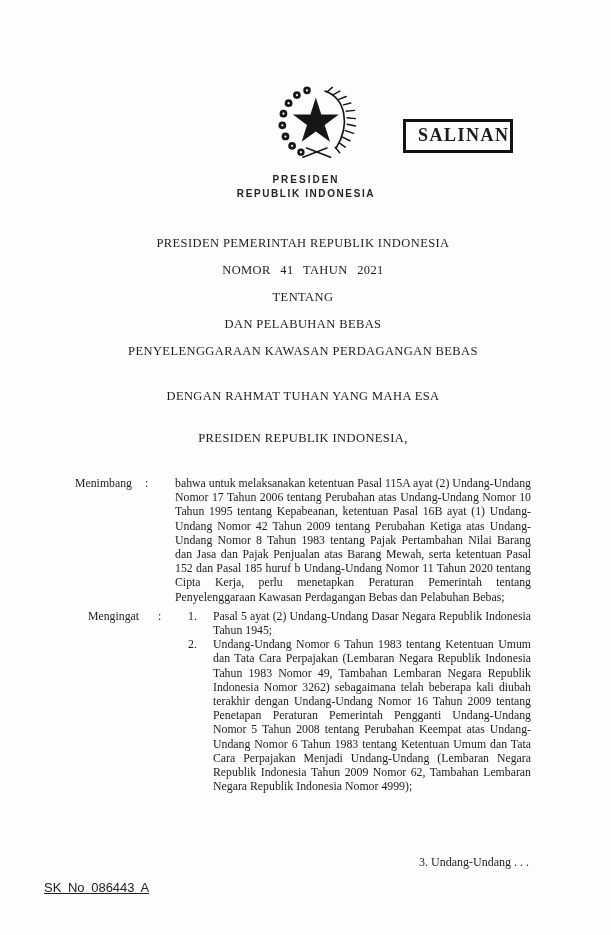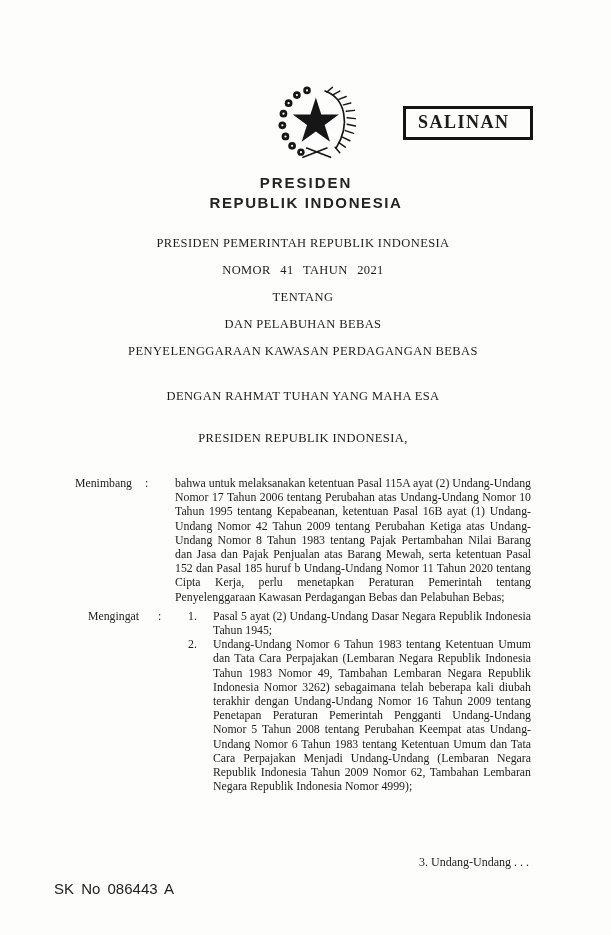--- a/index.html
+++ b/index.html
@@ -8,53 +8,53 @@
     width:611px;height:935px;
     margin:0 auto;
     background:#fdfdfc;
     color:#1c1c1c;
     font-family:"Liberation Serif","DejaVu Serif",serif;
     overflow:hidden;
   }
   
   .emblem{position:absolute;left:268px;top:84px;width:92px;height:84px;}
   .stamp{
-    position:absolute;left:403px;top:106px;
+    position:absolute;left:403px;top:119px;
     border:3px solid #141414;
-    padding:3px 20px 4px 12px;
+    padding:3px 0 4px 12px;
     font-weight:bold;font-size:18px;letter-spacing:1.5px;
     font-family:"Liberation Serif",serif;
     background:#fdfdfc;
   }
   .org{
     position:absolute;left:156px;top:174px;width:300px;
     text-align:center;
     font-family:"Liberation Sans","DejaVu Sans",sans-serif;
-    font-size:15px;letter-spacing:2px;color:#242424;font-weight:600;
+    font-size:10px;letter-spacing:2px;color:#242424;font-weight:600;
   }
   .org .l2{margin-top:3px;letter-spacing:1.6px;}
   
   .titleblock{position:absolute;left:75px;top:236px;width:456px;text-align:center;}
   .titleblock div{font-size:12.5px;letter-spacing:0.4px;margin-bottom:13px;line-height:14px;}
   .wordspaced{word-spacing:6px;}
   .invocation{position:absolute;left:75px;top:389px;width:456px;text-align:center;font-size:12.5px;letter-spacing:0.4px;}
   .authority{position:absolute;left:75px;top:431px;width:456px;text-align:center;font-size:12.5px;letter-spacing:0.4px;}
   
   .body{position:absolute;left:75px;top:476px;width:456px;font-size:11.8px;line-height:14.2px;}
   .row{display:flex;align-items:flex-start;}
   .row + .row{margin-top:5px;margin-left:13px;}
   .lbl{width:70px;flex:0 0 70px;}
   .sep{width:30px;flex:0 0 30px;}
   .txt{flex:1 1 auto;text-align:justify;}
   .numlist .item{display:flex;align-items:flex-start;}
   .num{width:25px;flex:0 0 25px;}
   .itxt{flex:1 1 auto;text-align:justify;}
   
   .catchword{position:absolute;right:82px;top:855px;font-size:12px;}
-  .sk{position:absolute;left:54px;top:880px;font-size:15px;font-family:"Liberation Sans","DejaVu Sans",sans-serif;word-spacing:3px;color:#222;}
+  .sk{position:absolute;left:44px;top:880px;font-size:13px;font-family:"Liberation Sans","DejaVu Sans",sans-serif;word-spacing:3px;color:#222;text-decoration:underline;}
 </style>
 </head>
 <body>
 
 <div class="page">
 
   <svg class="emblem" viewBox="0 0 100 88" aria-hidden="true">
     <g fill="#161616">
 
       <path d="M52,13 L57.9,31.4 L77,31.6 L61.6,42.8 L67.4,61.2 L52,49.9 L36.6,61.2 L42.4,42.8 L27,31.6 L46.1,31.4 Z"></path>

